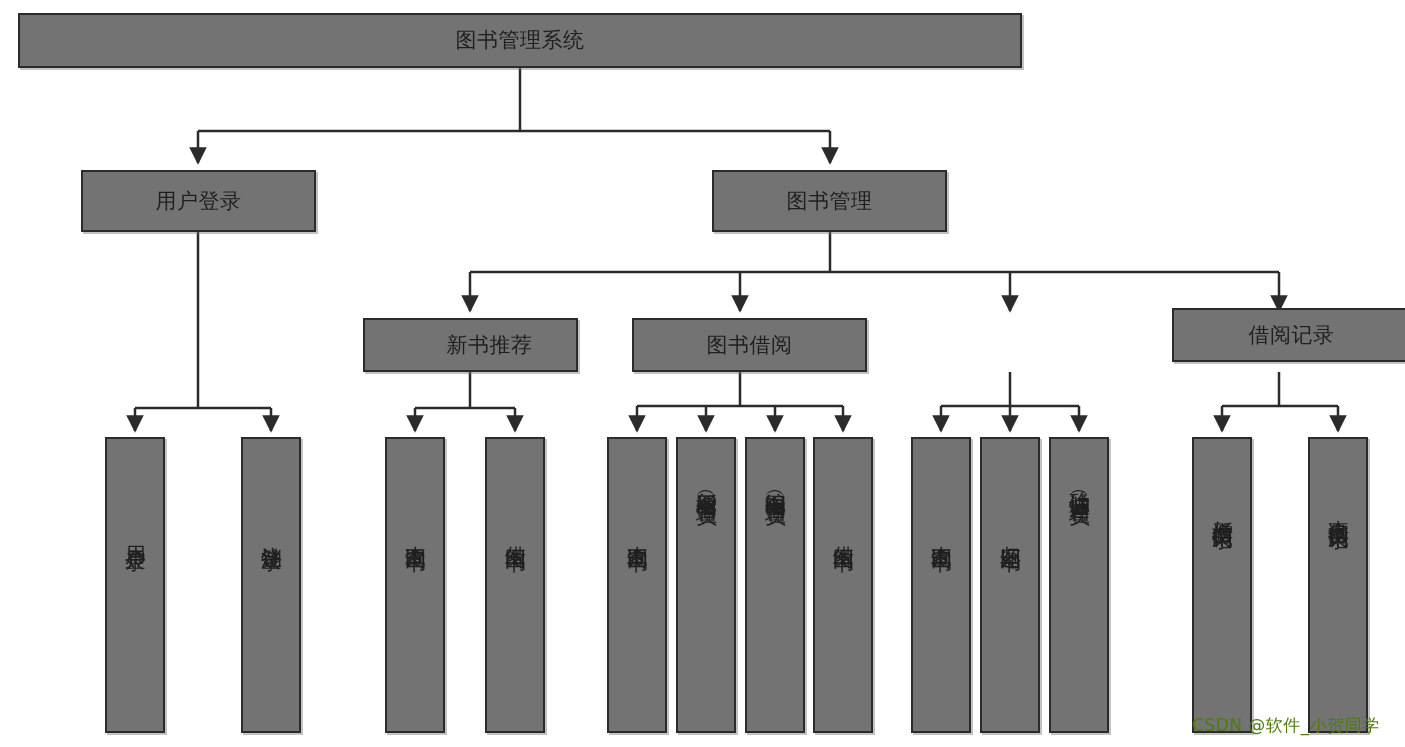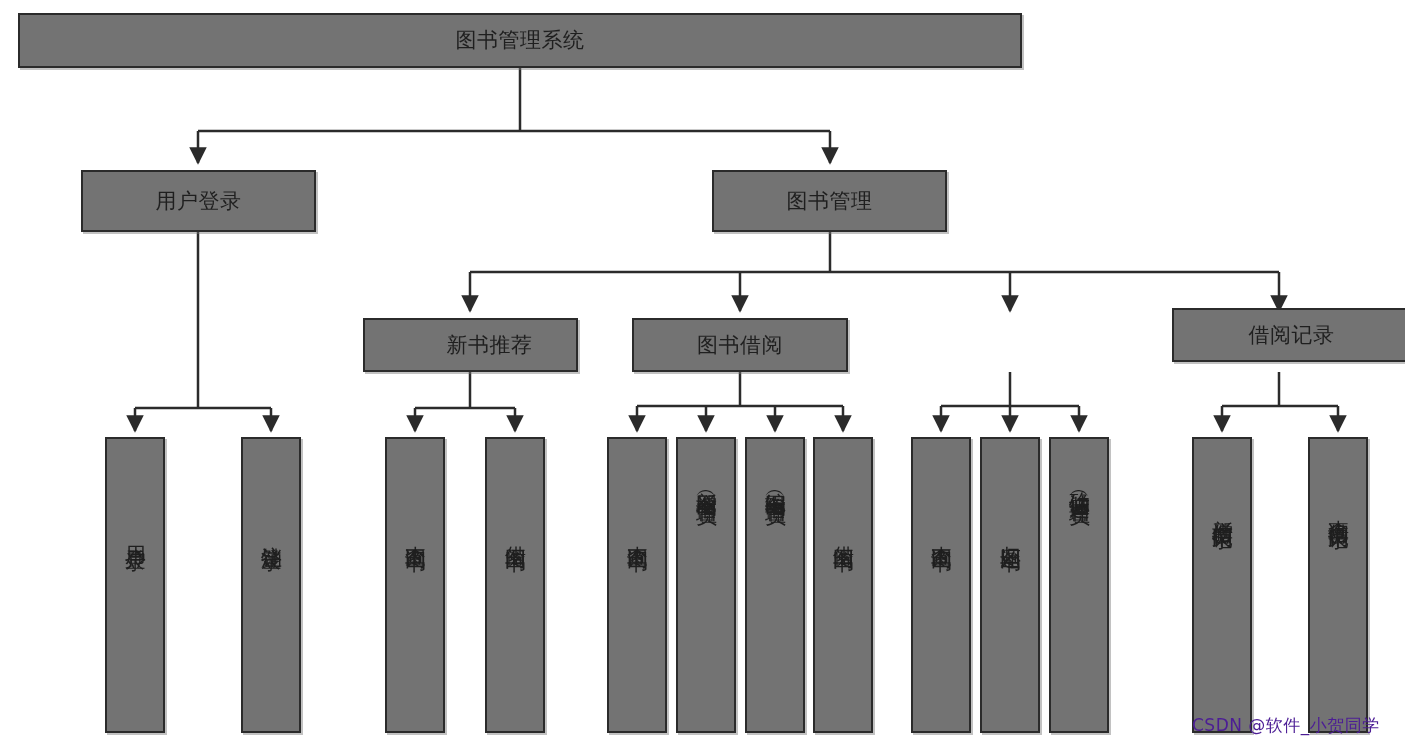--- a/index.html
+++ b/index.html
@@ -52,21 +52,21 @@
     margin-top:58px;
   }
   .node.vert.short .node-label{
     margin-top:30px;
   }
   #watermark{
     position:absolute;
     left:1192px;
     top:714px;
     font-size:17px;
-    color:#4c1d95;
+    color:#4d7c0f;
     white-space:nowrap;
     letter-spacing:0.5px;
   }
 </style>
 </head>
 <body>
 
 <div id="canvas">
 
   <svg id="svg-links" viewBox="0 0 1405 747" xmlns="http://www.w3.org/2000/svg">
@@ -126,21 +126,21 @@
   <div class="node horiz" style="left:81px;top:170px;width:235px;height:62px;">
     <span class="node-label">用户登录</span>
   </div>
   <div class="node horiz" style="left:712px;top:170px;width:235px;height:62px;">
     <span class="node-label">图书管理</span>
   </div>
 
   <div class="node horiz" style="left:363px;top:318px;width:215px;height:54px;padding-left:38px;">
     <span class="node-label">新书推荐</span>
   </div>
-  <div class="node horiz" style="left:632px;top:318px;width:216px;height:54px;">
+  <div class="node horiz" style="left:632px;top:318px;width:235px;height:54px;">
     <span class="node-label">图书借阅</span>
   </div>
   <div class="node horiz" style="left:1172px;top:308px;width:239px;height:54px;">
     <span class="node-label">借阅记录</span>
   </div>
 
   <div class="node vert mid" style="left:105px;top:437px;width:60px;height:296px;">
     <span class="node-label">用户登录</span>
   </div>
   <div class="node vert mid" style="left:241px;top:437px;width:60px;height:296px;">

